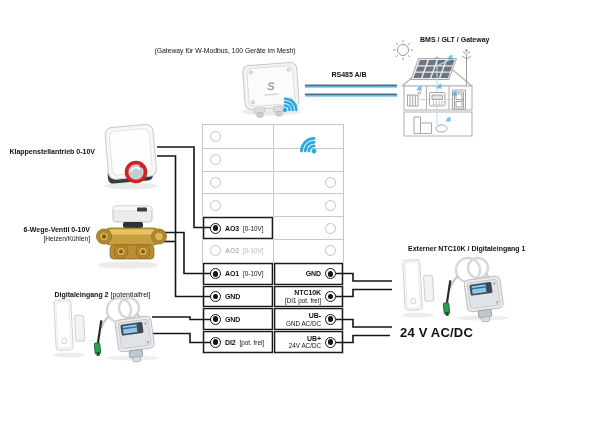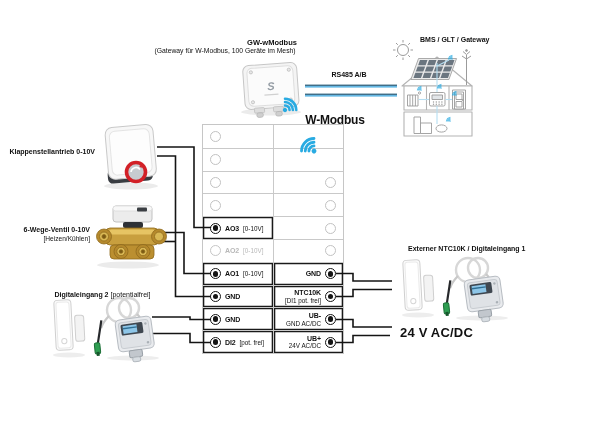--- a/index.html
+++ b/index.html
@@ -353,28 +353,26 @@
       <div class="tcell rc hl">
         <span class="tlines">
           <span class="tlbl">UB+</span>
           <span class="tsub">24V AC/DC</span>
         </span>
         <span class="circ"></span>
       </div>
     </div>
   </div>
 
-  <div class="lbl ctr b lyr3" style="left:211px;top:38px;width:122px;font-size:7.5px;">GW-wModbus</div>
   <div class="lbl ctr lyr3" style="left:140px;top:47px;width:170px;font-size:6.8px;">(Gateway für W-Modbus, 100 Geräte im Mesh)</div>
 
   <div class="lbl b lyr3" style="left:420px;top:36px;font-size:7px;">BMS / GLT / Gateway</div>
 
   <div class="lbl ctr b lyr3" style="left:306px;top:71px;width:86px;font-size:7px;">RS485 A/B</div>
 
-  <div class="lbl ctr b lyr3" style="left:293px;top:113px;width:84px;font-size:12px;letter-spacing:-0.2px;">W-Modbus</div>
 
   <div class="lbl rgt b lyr3" style="left:5px;top:148px;width:90px;font-size:7px;">Klappenstellantrieb 0-10V</div>
 
   <div class="lbl rgt b lyr3" style="left:5px;top:226px;width:85px;font-size:7px;">6-Wege-Ventil 0-10V</div>
   <div class="lbl rgt lyr3" style="left:5px;top:235px;width:85px;font-size:6.6px;">[Heizen/Kühlen]</div>
 
   <div class="lbl ctr lyr3" style="left:40px;top:291px;width:125px;font-size:7px;">
     <span class="b">Digitaleingang 2</span>
     <span>[potentialfrei]</span>
   </div>

